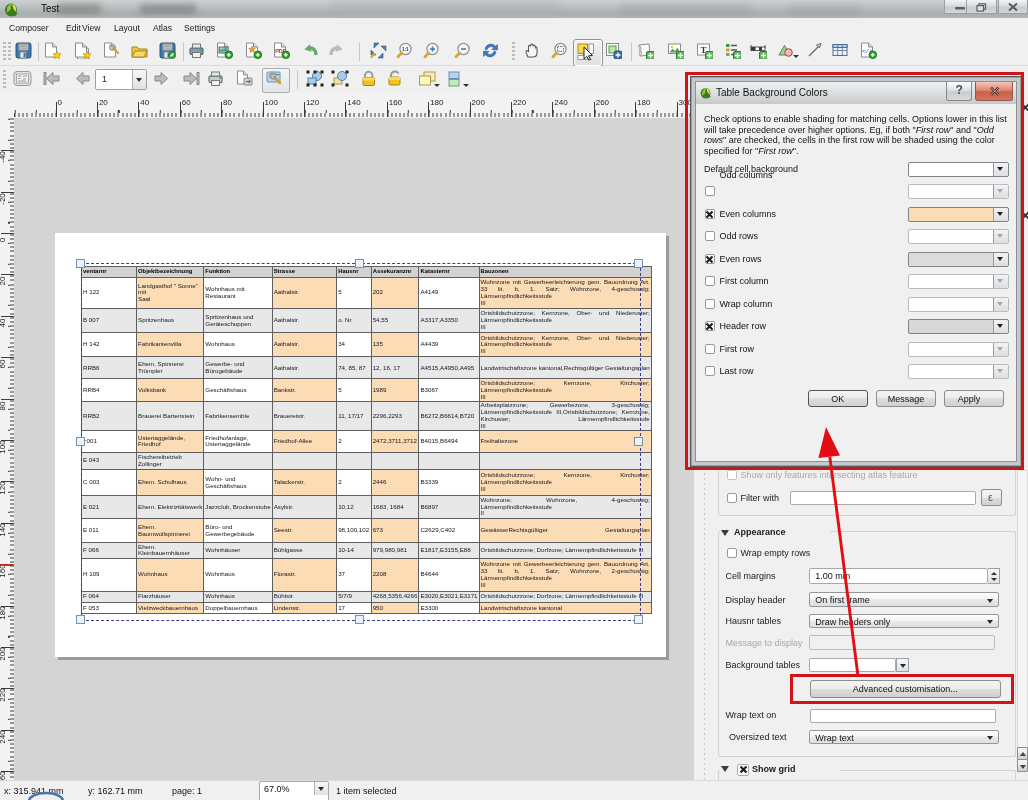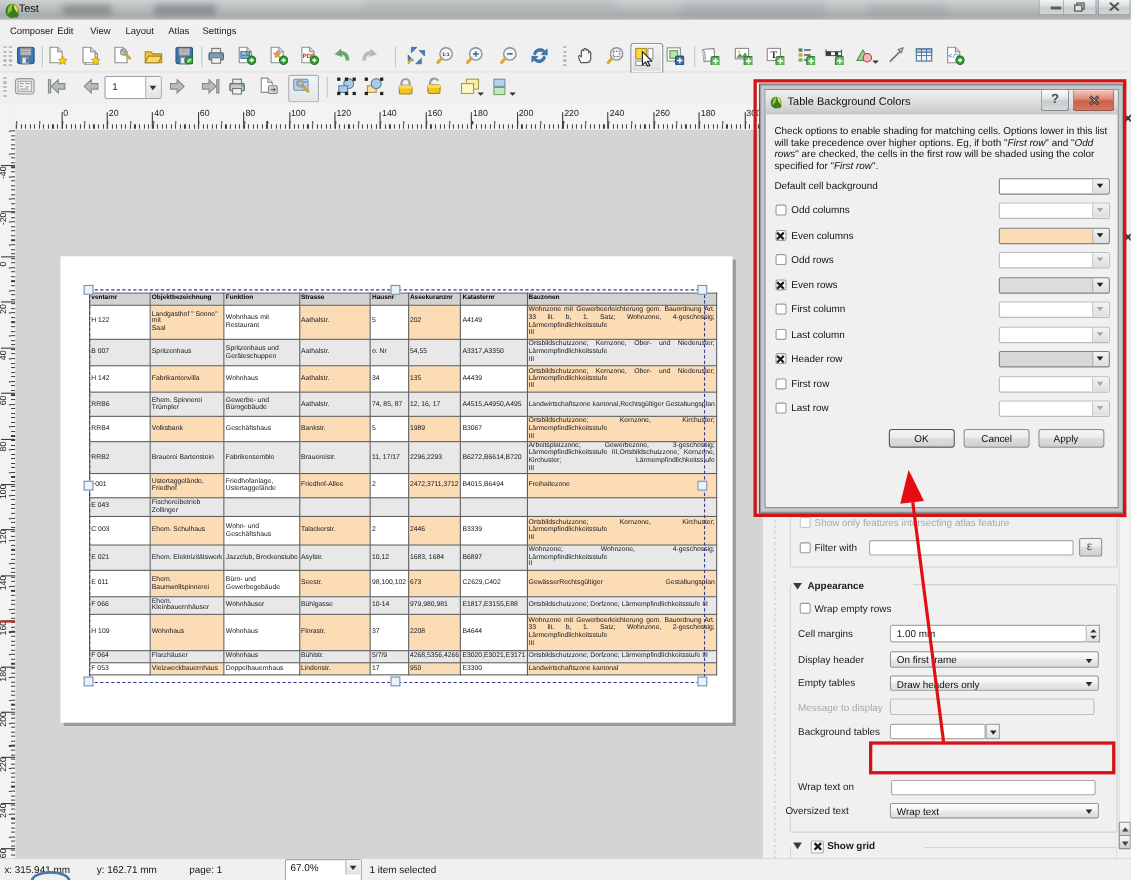--- a/index.html
+++ b/index.html
@@ -68,35 +68,35 @@
     <div class="blob" style="left:140px;top:4px;width:56px;height:10px;background:#6d6f72;opacity:.55;border-radius:2px"></div>
     <div class="blob" style="left:330px;top:0px;width:230px;height:18px;background:#aaafb0;opacity:.4"></div>
     <div class="blob" style="left:620px;top:2px;width:130px;height:16px;background:#90959a;opacity:.25"></div>
     <div class="blob" style="left:790px;top:4px;width:70px;height:12px;background:#8e9396;opacity:.25"></div>
     <svg class="abs" style="left:3px;top:1px" width="16" height="16" viewBox="0 0 16 16">
       <ellipse cx="8" cy="9" rx="6" ry="6.5" fill="#3b7d1e"></ellipse>
       <path d="M4 12 Q3 4 9 2 Q7 7 8 8 Z" fill="#8cc63f"></path>
       <path d="M9 3 Q14 4 13 11 Q10 8 9 3Z" fill="#f4e04d"></path>
       <rect x="9" y="10" width="5" height="4" transform="rotate(45 11 12)" fill="#3b7d1e"></rect>
     </svg>
-    <span style="position:absolute;left:17px;top:3px;font-size:10px;color:#0c0c0c">Test</span>
+    <span style="position:absolute;left:41px;top:3px;font-size:10px;color:#0c0c0c">Test</span>
     <div style="position:absolute;left:944px;top:0;width:31px;height:13.5px;background:linear-gradient(180deg,#f2f4f4,#d8dbdc 45%,#c9cdcf 55%,#d3d6d7);border:1px solid #9b9fa1;border-top:none;border-radius:0 0 2px 2px;box-sizing:border-box;"><svg width="29" height="13">
         <rect x="10" y="6" width="10" height="2.6" rx="1" fill="#595e61"></rect>
       </svg></div>
     <div style="position:absolute;left:966px;top:0;width:31px;height:13.5px;background:linear-gradient(180deg,#f2f4f4,#d8dbdc 45%,#c9cdcf 55%,#d3d6d7);border:1px solid #9b9fa1;border-top:none;border-radius:0 0 2px 2px;box-sizing:border-box;"><svg width="29" height="13">
         <rect x="12" y="2.8" width="6.5" height="5.5" fill="none" stroke="#595e61" stroke-width="1.2"></rect>
         <rect x="10" y="4.6" width="6.5" height="5.5" fill="#dfe2e3" stroke="#595e61" stroke-width="1.2"></rect>
       </svg></div>
     <div style="position:absolute;left:998px;top:0;width:30px;height:13.5px;background:linear-gradient(180deg,#f2f4f4,#d8dbdc 45%,#c9cdcf 55%,#d3d6d7);border:1px solid #9b9fa1;border-top:none;border-radius:0 0 2px 2px;box-sizing:border-box;"><svg width="28" height="13">
         <path d="M10 2.5 L18 9.5 M18 2.5 L10 9.5" stroke="#54585b" stroke-width="1.9"></path>
       </svg></div>
   </div>
 <div id="menubar" class="abs">
     <span style="left:9px">Composer</span>
-    <span style="left:52px">Edit</span>
+    <span style="left:66px">Edit</span>
     <span style="left:82px">View</span>
     <span style="left:114px">Layout</span>
     <span style="left:153px">Atlas</span>
     <span style="left:184px">Settings</span>
   </div>
 <div id="tb1" class="abs">
     <div class="hdl" style="left:3px"></div>
     <div class="hdl" style="left:8px"></div>
     <div class="hdl" style="left:512px"></div>
     <div class="sep" style="left:38px"></div>
@@ -713,35 +713,38 @@
     </div>
     <div style="position:absolute;left:294.4px;top:450px;width:12px;height:15.6px;background:linear-gradient(180deg,#f6f7f8,#dfe2e4);border:1px solid #9aa0a5;border-left:none;box-sizing:border-box">
       <div style="position:absolute;left:2.2px;top:2.5px;width:0;height:0;border-left:3px solid transparent;border-right:3px solid transparent;border-bottom:3.8px solid #333"></div>
       <div style="position:absolute;left:2.2px;top:9px;width:0;height:0;border-left:3px solid transparent;border-right:3px solid transparent;border-top:3.8px solid #333"></div>
     </div>
     <div class="plabel" style="left:31.5px;top:476.5px">Display header</div>
     <div class="combo" style="left:115.3px;top:473.7px;width:190px;height:15.3px">
       <span style="position:absolute;left:5px;top:2px;color:#111">On first frame</span>
       <div class="car" style="right:5px;top:6px"></div>
     </div>
-    <div class="plabel" style="left:31.5px;top:497.6px">Empty tables</div>
+    <div class="plabel" style="left:31.5px;top:497.6px">Hausnr tables</div>
     <div class="combo" style="left:115.3px;top:495.8px;width:190px;height:14.4px">
       <span style="position:absolute;left:5px;top:2px;color:#111">Draw headers only</span>
       <div class="car" style="right:5px;top:5px"></div>
     </div>
     <div class="plabel gray" style="left:31.5px;top:519.6px">Message to display</div>
     <div class="inp dis" style="left:115.3px;top:517.4px;width:186px;height:14.5px"></div>
     <div class="plabel" style="left:31.5px;top:542px">Background tables</div>
     <div class="inp" style="left:115.3px;top:540.4px;width:87px;height:14px;background:#fff"></div>
     <div style="position:absolute;left:202px;top:540.4px;width:13px;height:14px;background:linear-gradient(180deg,#f6f7f8,#dfe2e4);border:1px solid #9aa0a5;box-sizing:border-box">
       <div class="car" style="left:2.5px;top:5px"></div>
     </div>
+    <div class="btn" style="left:115.5px;top:562px;width:191.5px;height:18px">
+      <span style="position:absolute;left:0;right:0;top:3px">Advanced customisation...</span>
+    </div>
     <div class="plabel" style="left:31.5px;top:592.3px">Wrap text on</div>
     <div class="inp" style="left:115.5px;top:590.5px;width:186px;height:14px"></div>
-    <div class="plabel" style="left:20px;top:614px">Oversized text</div>
+    <div class="plabel" style="left:35px;top:614px">Oversized text</div>
     <div class="combo" style="left:115.3px;top:612.2px;width:190px;height:14px">
       <span style="position:absolute;left:5px;top:2px;color:#111">Wrap text</span>
       <div class="car" style="right:5px;top:5px"></div>
     </div>
     <div class="groupbox" style="left:24px;top:652px;width:296px;height:10px;border-bottom:none"></div>
     <div style="position:absolute;left:26px;top:644px;width:120px;background:#f0f0f0;height:14px"></div>
     <div class="gtri" style="left:27px;top:648px"></div>
     <div class="cb" style="left:43px;top:645.5px;width:12px;height:12px;border-color:#aaa"></div>
     <svg class="abs" style="left:44.5px;top:647px" width="9" height="9">
       <path d="M1.5 1.5 L7.5 7.5 M7.5 1.5 L1.5 7.5" stroke="#1a1a1a" stroke-width="2.2"></path>
@@ -787,21 +790,21 @@
         <path d="M2 1.5 L9.5 9 M9.5 1.5 L2 9" stroke="#422" stroke-width="2.4"></path>
         <path d="M2 1.5 L9.5 9 M9.5 1.5 L2 9" stroke="#eee" stroke-width="0.7"></path>
       </svg>
     </div>
     <div class="dtext" style="left:13px;top:37px;width:310px;line-height:10.65px;white-space:nowrap">Check options to enable shading for matching cells. Options lower in this list<br>will take precedence over higher options. Eg, if both "<i>First row</i>" and "<i>Odd</i><br><i>rows</i>" are checked, the cells in the first row will be shaded using the color<br>specified for "<i>First row</i>".</div>
     <div class="dtext" style="left:13px;top:86.5px">Default cell background</div>
     <div class="dswatch" style="top:84.5px;border-color:#808488;background:#fff">
       <div class="dar"></div>
     </div>
     <div class="cb" style="left:13.7px;top:109.3px"></div>
-    <div class="dtext" style="left:28.4px;top:109.0px">Odd columns</div>
+    <div class="dtext" style="left:28.4px;top:93px">Odd columns</div>
     <div class="dswatch" style="top:107.0px;border-color:#b8bcbf;background:#fff">
       <div class="dar dis"></div>
     </div>
     <div class="cb" style="left:13.7px;top:131.8px"></div>
     <svg class="abs" style="left:14.4px;top:132.5px" width="9" height="9">
       <path d="M1.5 1.5 L7.5 7.5 M7.5 1.5 L1.5 7.5" stroke="#1c1c1c" stroke-width="2.1"></path>
     </svg>
     <div class="dtext" style="left:28.4px;top:131.5px">Even columns</div>
     <div class="dswatch" style="top:129.5px;border-color:#808488;background:#fbdcb4">
       <div class="dar"></div>
@@ -818,21 +821,21 @@
     <div class="dtext" style="left:28.4px;top:176.5px">Even rows</div>
     <div class="dswatch" style="top:174.5px;border-color:#808488;background:#dcdcdc">
       <div class="dar"></div>
     </div>
     <div class="cb" style="left:13.7px;top:199.3px"></div>
     <div class="dtext" style="left:28.4px;top:199.0px">First column</div>
     <div class="dswatch" style="top:197.0px;border-color:#b8bcbf;background:#fff">
       <div class="dar dis"></div>
     </div>
     <div class="cb" style="left:13.7px;top:221.8px"></div>
-    <div class="dtext" style="left:28.4px;top:221.5px">Last column</div>
+    <div class="dtext" style="left:28.4px;top:221.5px">Wrap column</div>
     <div class="dswatch" style="top:219.5px;border-color:#b8bcbf;background:#fff">
       <div class="dar dis"></div>
     </div>
     <div class="cb" style="left:13.7px;top:244.3px"></div>
     <svg class="abs" style="left:14.4px;top:245.0px" width="9" height="9">
       <path d="M1.5 1.5 L7.5 7.5 M7.5 1.5 L1.5 7.5" stroke="#1c1c1c" stroke-width="2.1"></path>
     </svg>
     <div class="dtext" style="left:28.4px;top:244.0px">Header row</div>
     <div class="dswatch" style="top:242.0px;border-color:#808488;background:#d8d8d8">
       <div class="dar"></div>
@@ -844,21 +847,21 @@
     </div>
     <div class="cb" style="left:13.7px;top:289.3px"></div>
     <div class="dtext" style="left:28.4px;top:289.0px">Last row</div>
     <div class="dswatch" style="top:287.0px;border-color:#b8bcbf;background:#fff">
       <div class="dar dis"></div>
     </div>
     <div class="btn" style="left:117px;top:312.5px;width:59.5px;height:17.5px;border-color:#4f565c;">
       <span style="position:absolute;left:0;right:0;top:3px">OK</span>
     </div>
     <div class="btn" style="left:185.3px;top:312.5px;width:59.5px;height:17.5px;">
-      <span style="position:absolute;left:0;right:0;top:3px">Cancel</span>
+      <span style="position:absolute;left:0;right:0;top:3px">Message</span>
     </div>
     <div class="btn" style="left:253.3px;top:312.5px;width:59.5px;height:17.5px;">
       <span style="position:absolute;left:0;right:10px;top:3px">Apply</span>
     </div>
   </div>
 <div class="red" style="left:685px;top:71.5px;width:338.5px;height:398.5px;border-width:3.5px"></div>
 <div class="red" style="left:790px;top:674px;width:224px;height:30px"></div>
 <svg class="abs" style="left:0;top:0;pointer-events:none" width="1028" height="800">
     <line x1="829.8" y1="456.6" x2="858" y2="676" stroke="#e30e13" stroke-width="2.9"></line>
     <polygon points="826,427 840,455.4 818.4,458" fill="#e30e13"></polygon>

